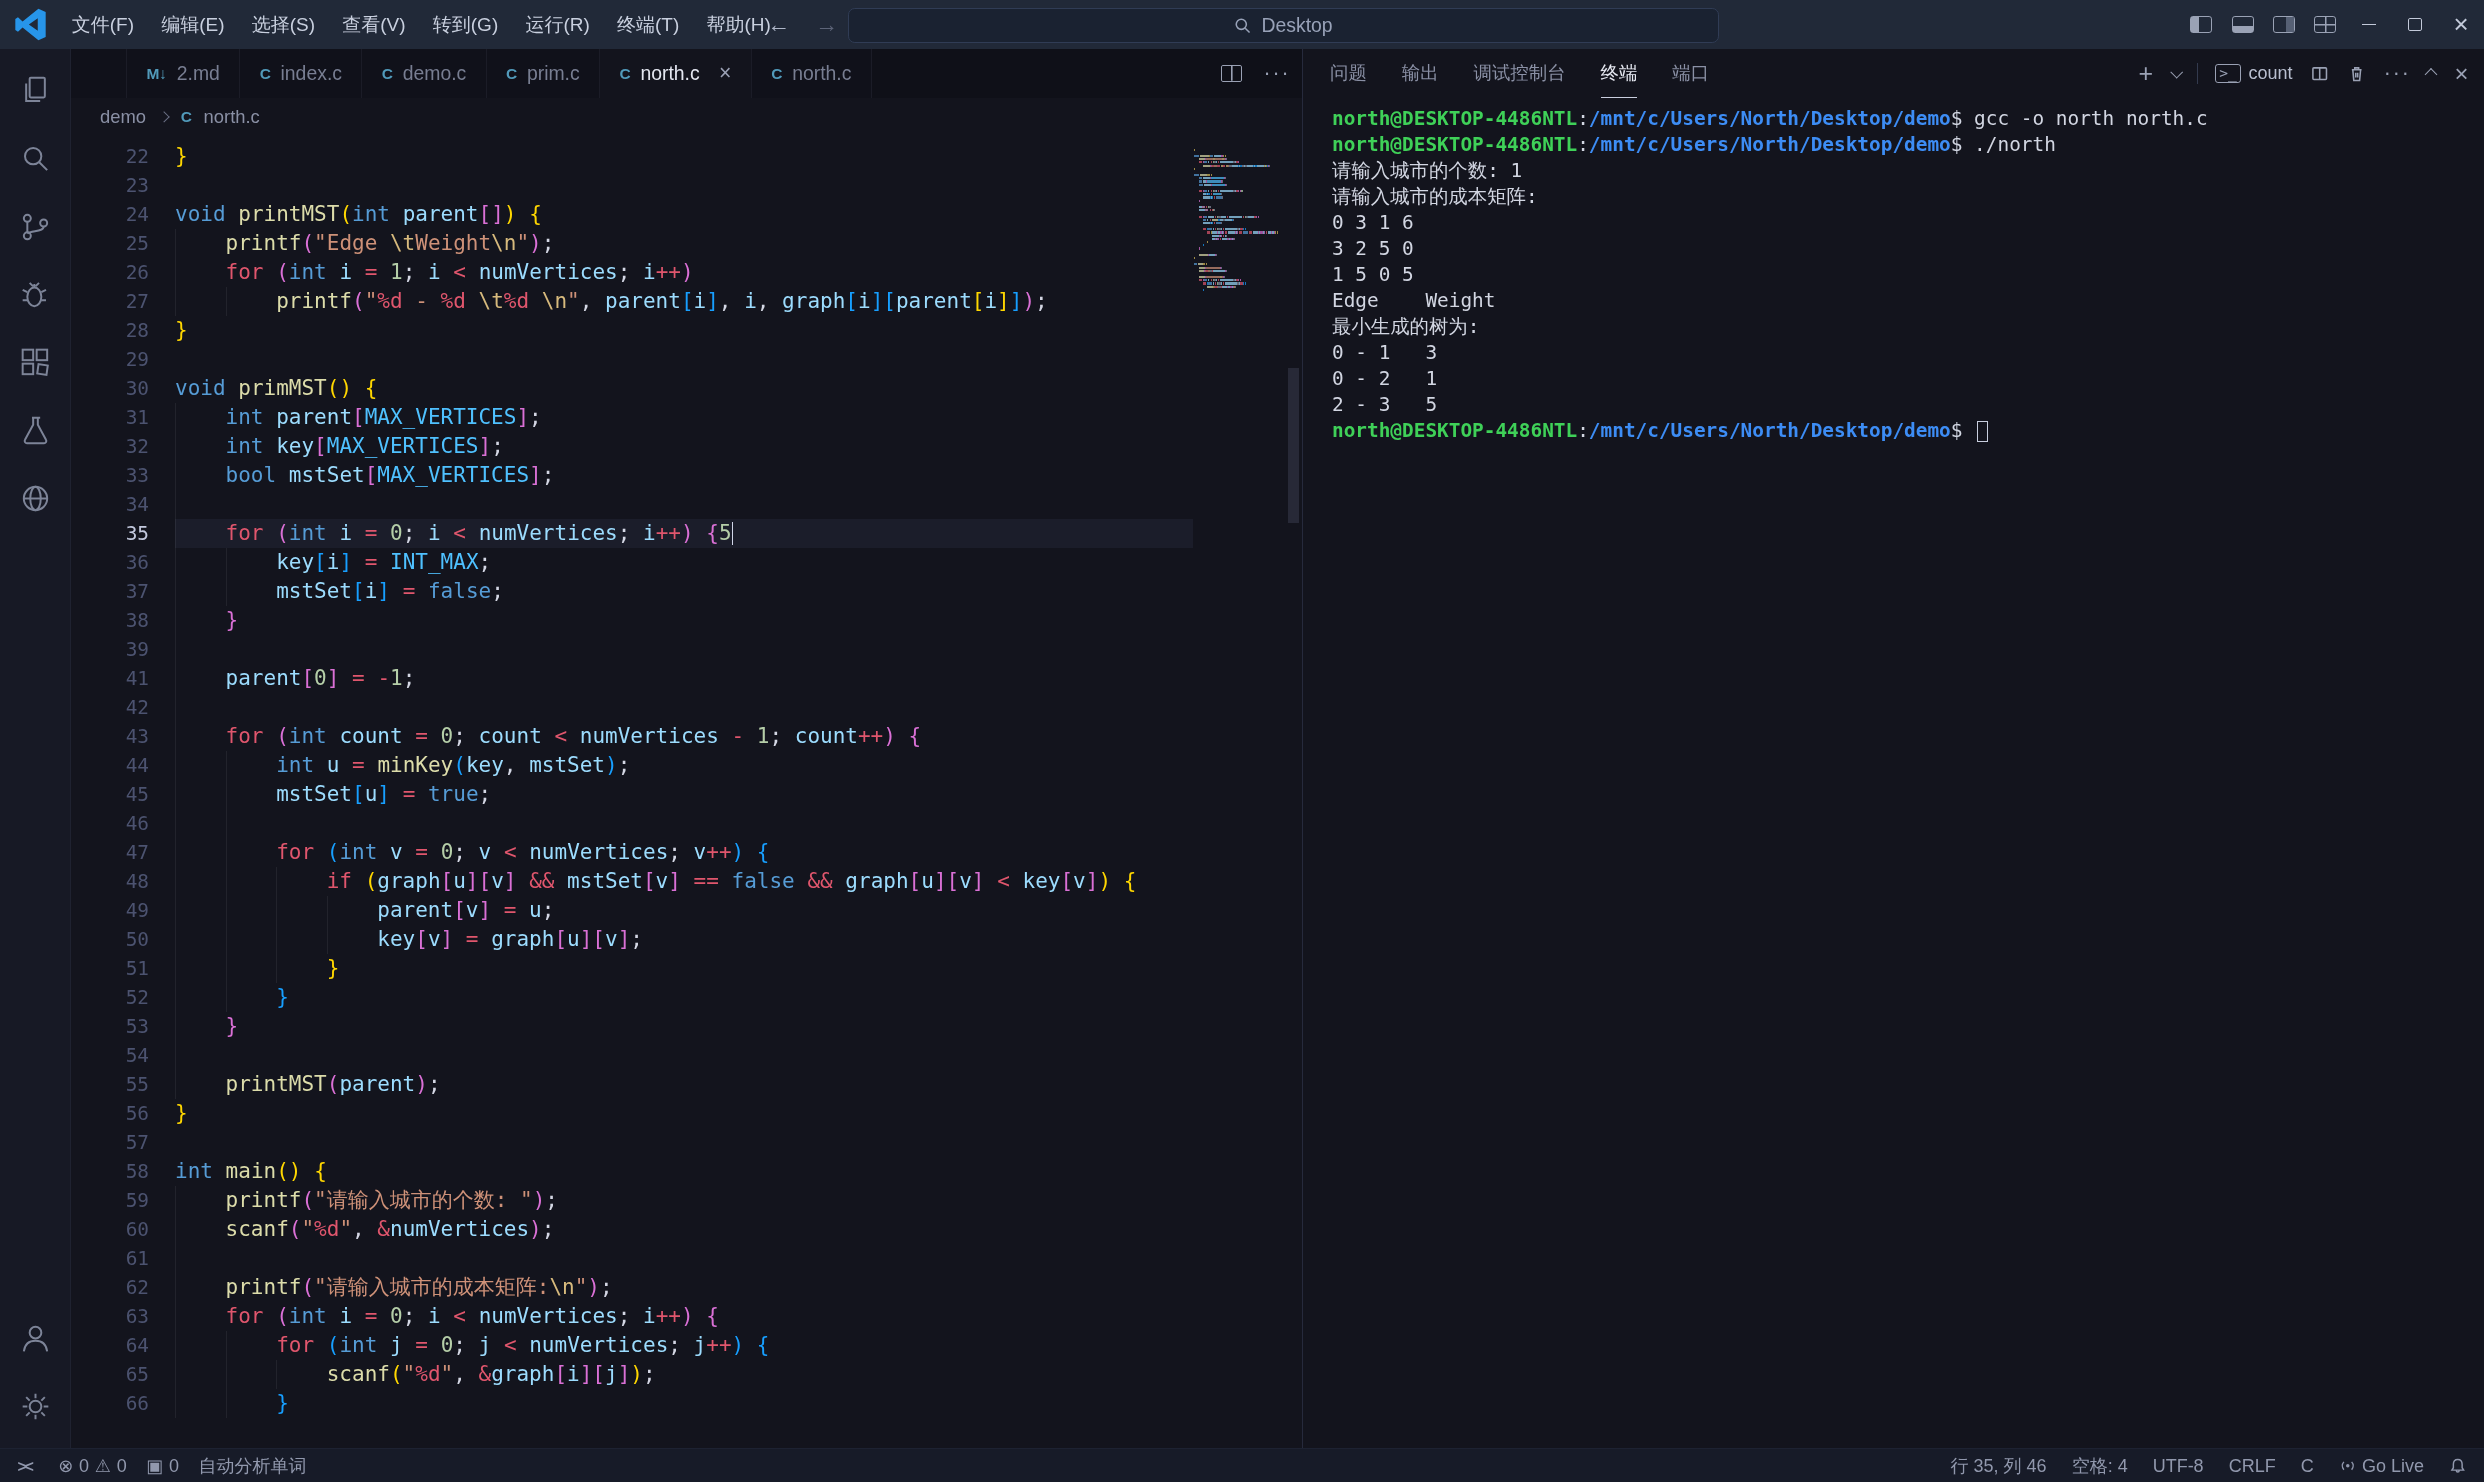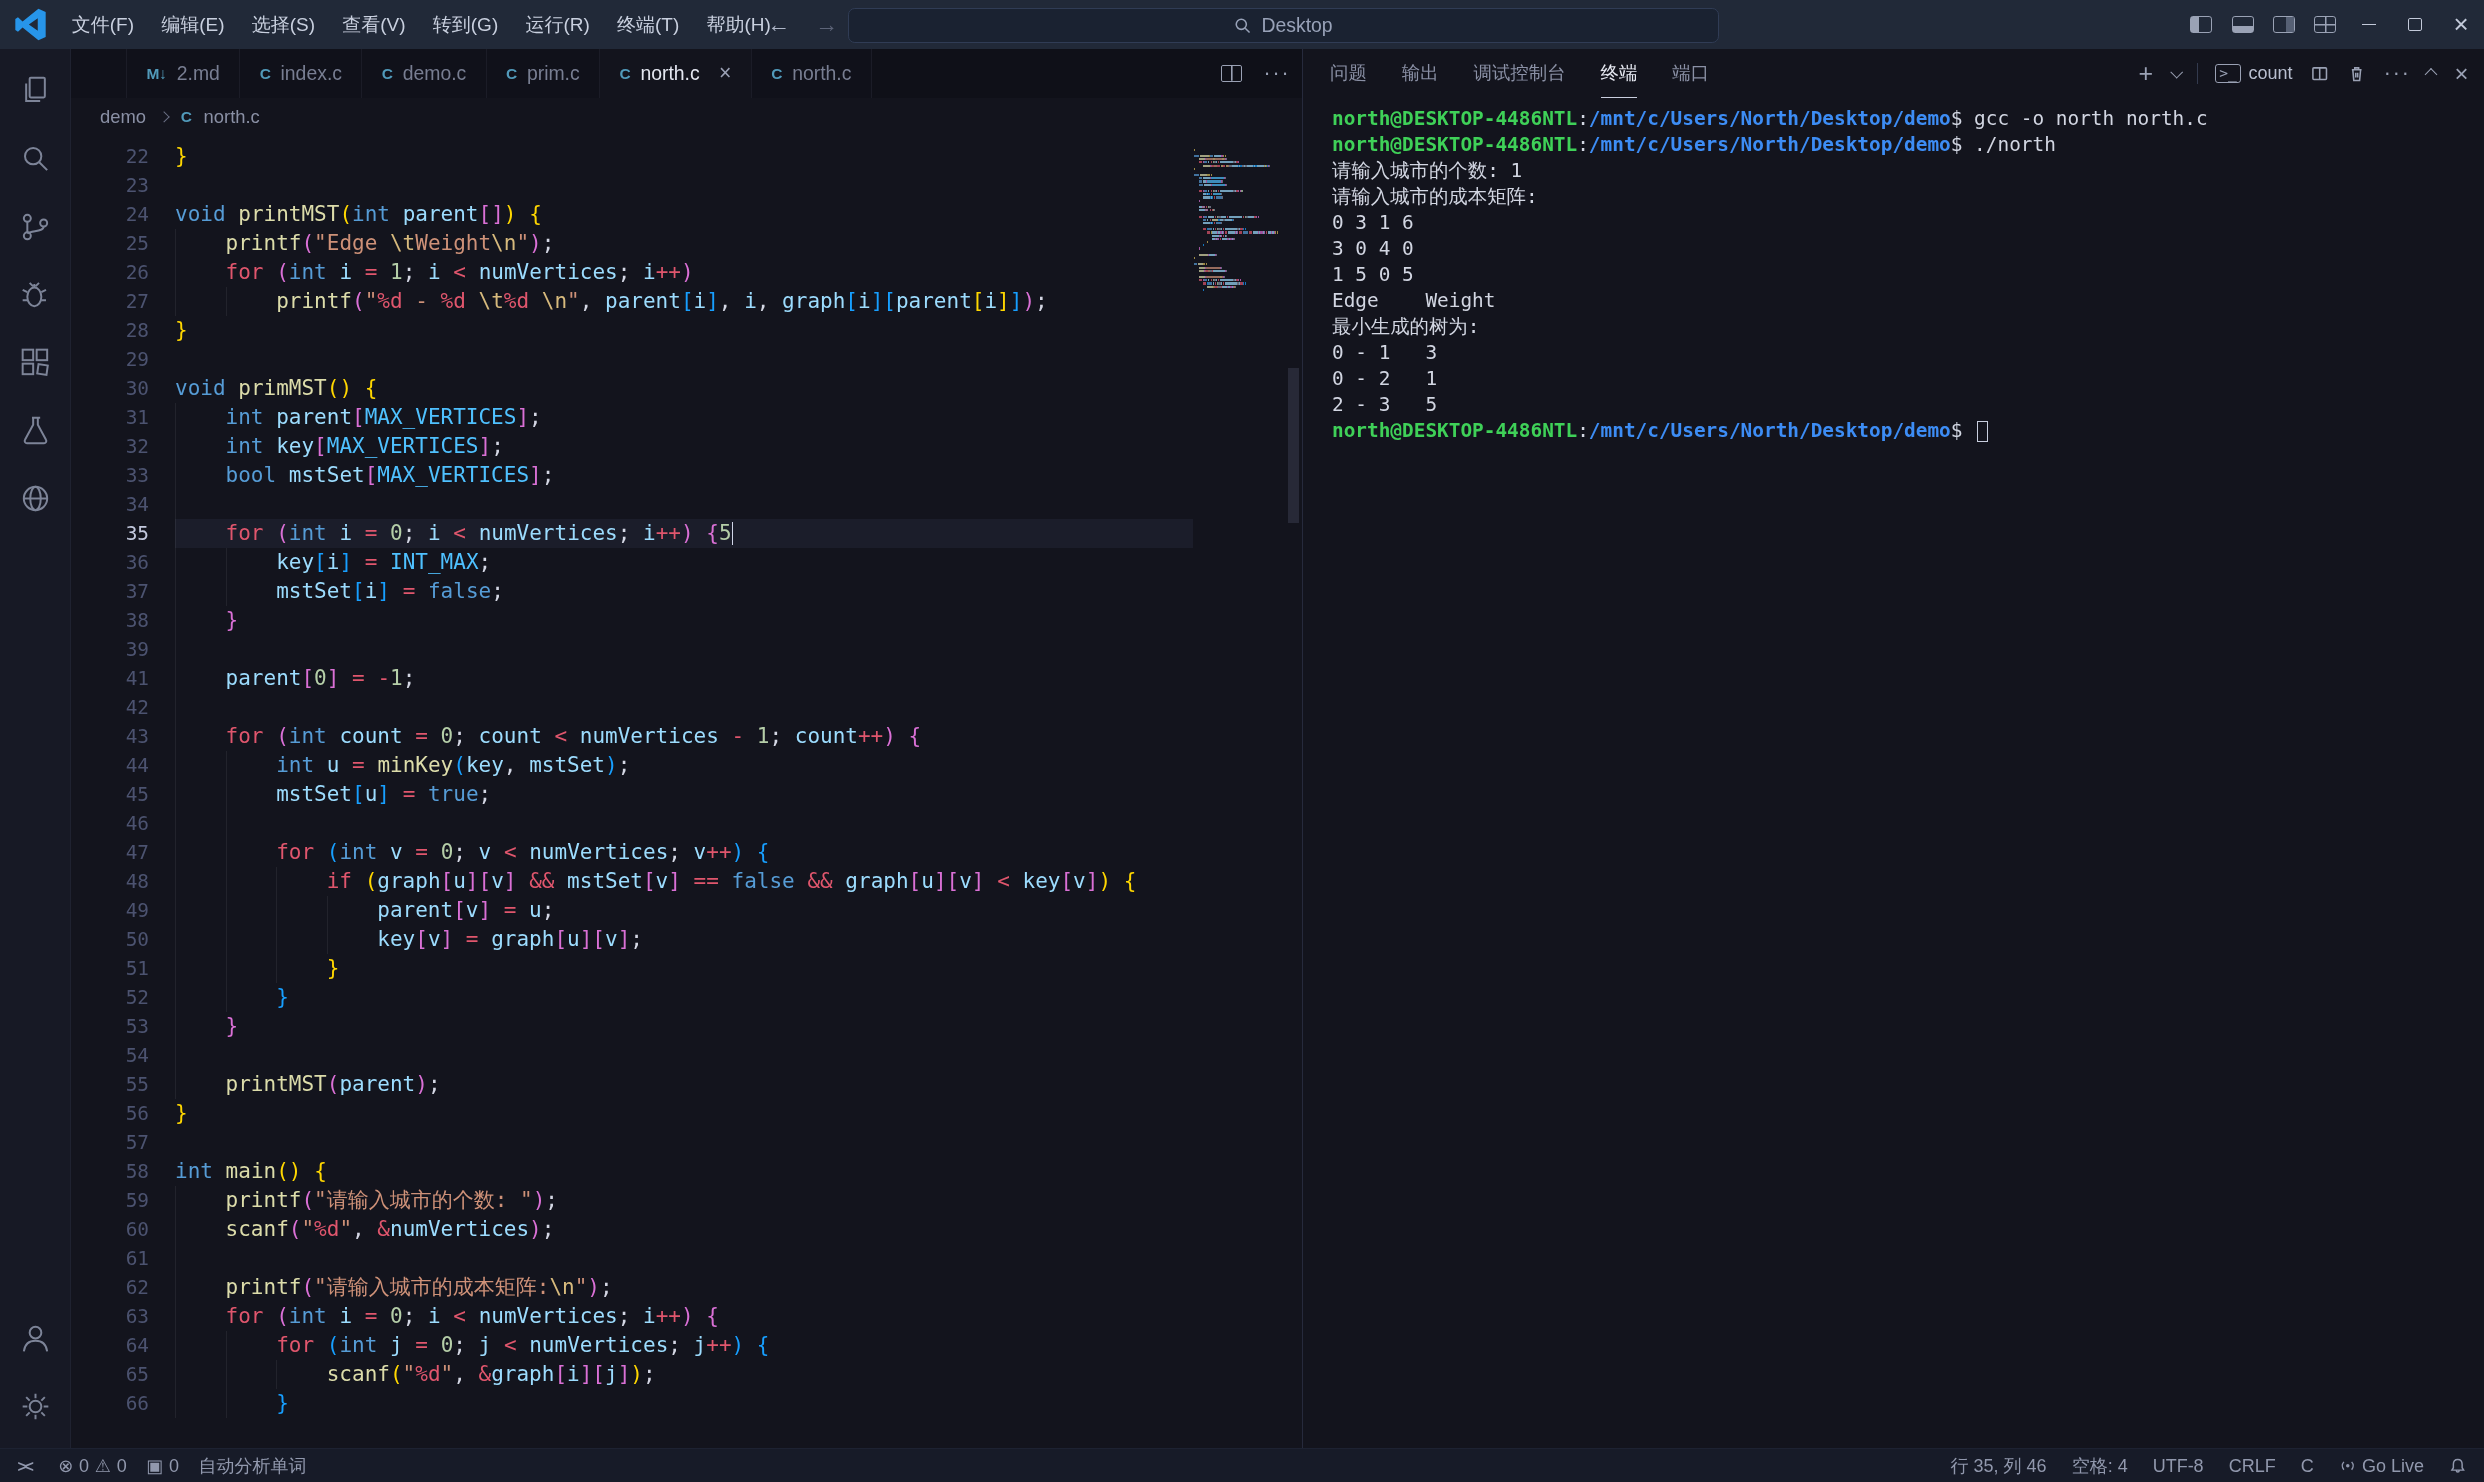--- a/index.html
+++ b/index.html
@@ -838,21 +838,21 @@
       <span class="chev up"></span>
       <span class="pa-close">×</span>
     </div>
   </div>
   <div class="terminal">
       <div class="t-line"><span class="tg">north@DESKTOP-4486NTL</span><span class="tw">:</span><span class="tb">/mnt/c/Users/North/Desktop/demo</span><span class="tw">$ gcc -o north north.c</span></div>
       <div class="t-line"><span class="tg">north@DESKTOP-4486NTL</span><span class="tw">:</span><span class="tb">/mnt/c/Users/North/Desktop/demo</span><span class="tw">$ ./north</span></div>
       <div class="t-line"><span class="tw">请输入城市的个数: 1</span></div>
       <div class="t-line"><span class="tw">请输入城市的成本矩阵:</span></div>
       <div class="t-line"><span class="tw">0 3 1 6</span></div>
-      <div class="t-line"><span class="tw">3 0 4 0</span></div>
+      <div class="t-line"><span class="tw">3 2 5 0</span></div>
       <div class="t-line"><span class="tw">1 5 0 5</span></div>
       <div class="t-line"><span class="tw">Edge    Weight</span></div>
       <div class="t-line"><span class="tw">最小生成的树为:</span></div>
       <div class="t-line"><span class="tw">0 - 1   3</span></div>
       <div class="t-line"><span class="tw">0 - 2   1</span></div>
       <div class="t-line"><span class="tw">2 - 3   5</span></div>
       <div class="t-line"><span class="tg">north@DESKTOP-4486NTL</span><span class="tw">:</span><span class="tb">/mnt/c/Users/North/Desktop/demo</span><span class="tw">$ </span><span class="t-cursor"></span></div>
     </div>
 </div>
 

